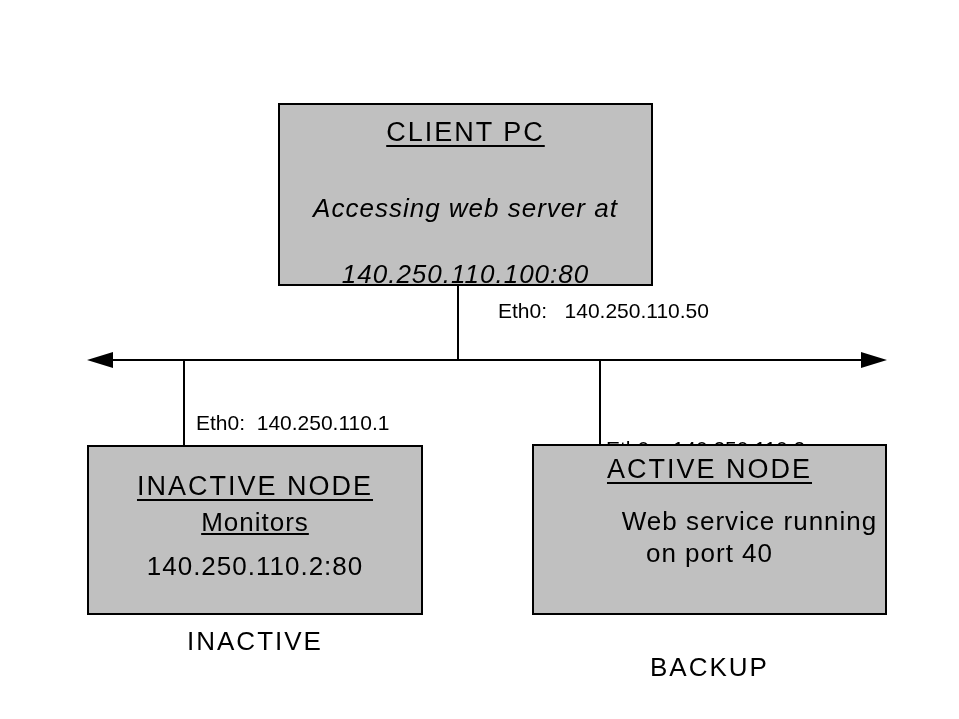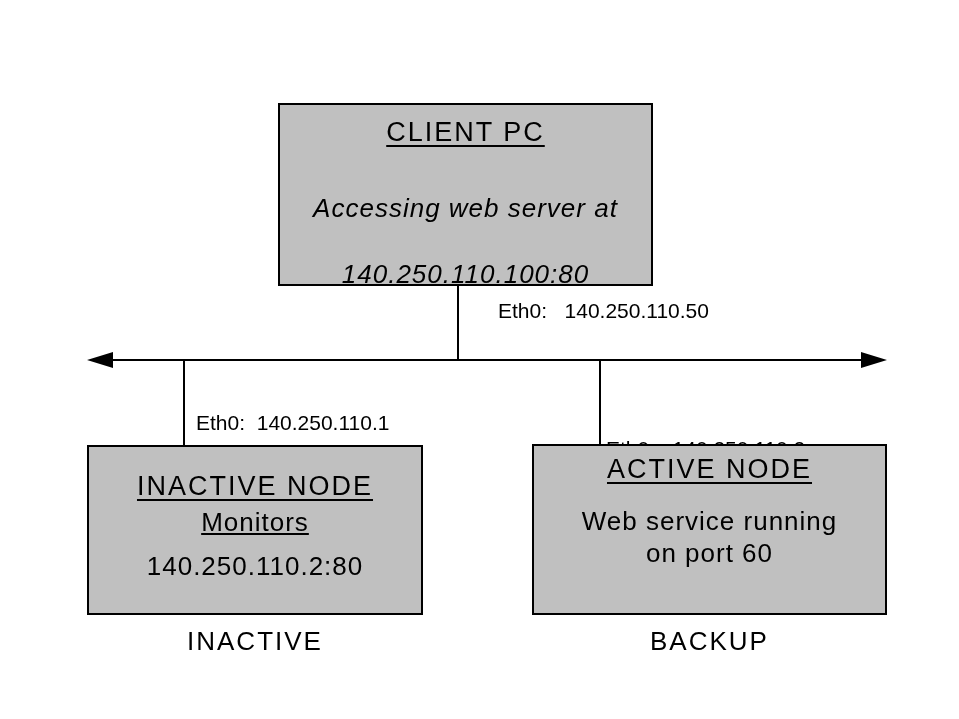--- a/index.html
+++ b/index.html
@@ -104,20 +104,20 @@
   </div>
 
   <div class="node-box" style="left:87px; top:445px; width:336px; height:170px;">
     <div class="box-line box-title" style="top:8px;margin-top:16px;">INACTIVE NODE</div>
     <div class="box-line" style="top:60px;text-decoration:underline;">Monitors</div>
     <div class="box-line" style="top:92px;margin-top:12px;">140.250.110.2:80</div>
   </div>
 
   <div class="node-box" style="left:532px; top:444px; width:355px; height:171px;">
     <div class="box-line box-title" style="top:8px;">ACTIVE NODE</div>
-    <div class="box-line" style="top:60px;">Web service running</div>
-    <div class="box-line" style="top:92px;">on port 60</div>
+    <div class="box-line" style="top:60px;margin-left:40px;">Web service running</div>
+    <div class="box-line" style="top:92px;">on port 40</div>
   </div>
 
   <div class="role-label" style="left:87px; top:626px; width:336px;">INACTIVE</div>
-  <div class="role-label" style="left:532px; top:626px; width:355px;">BACKUP</div>
+  <div class="role-label" style="left:532px; top:652px; width:355px;">BACKUP</div>
 
 </div>
 
 </body></html>

